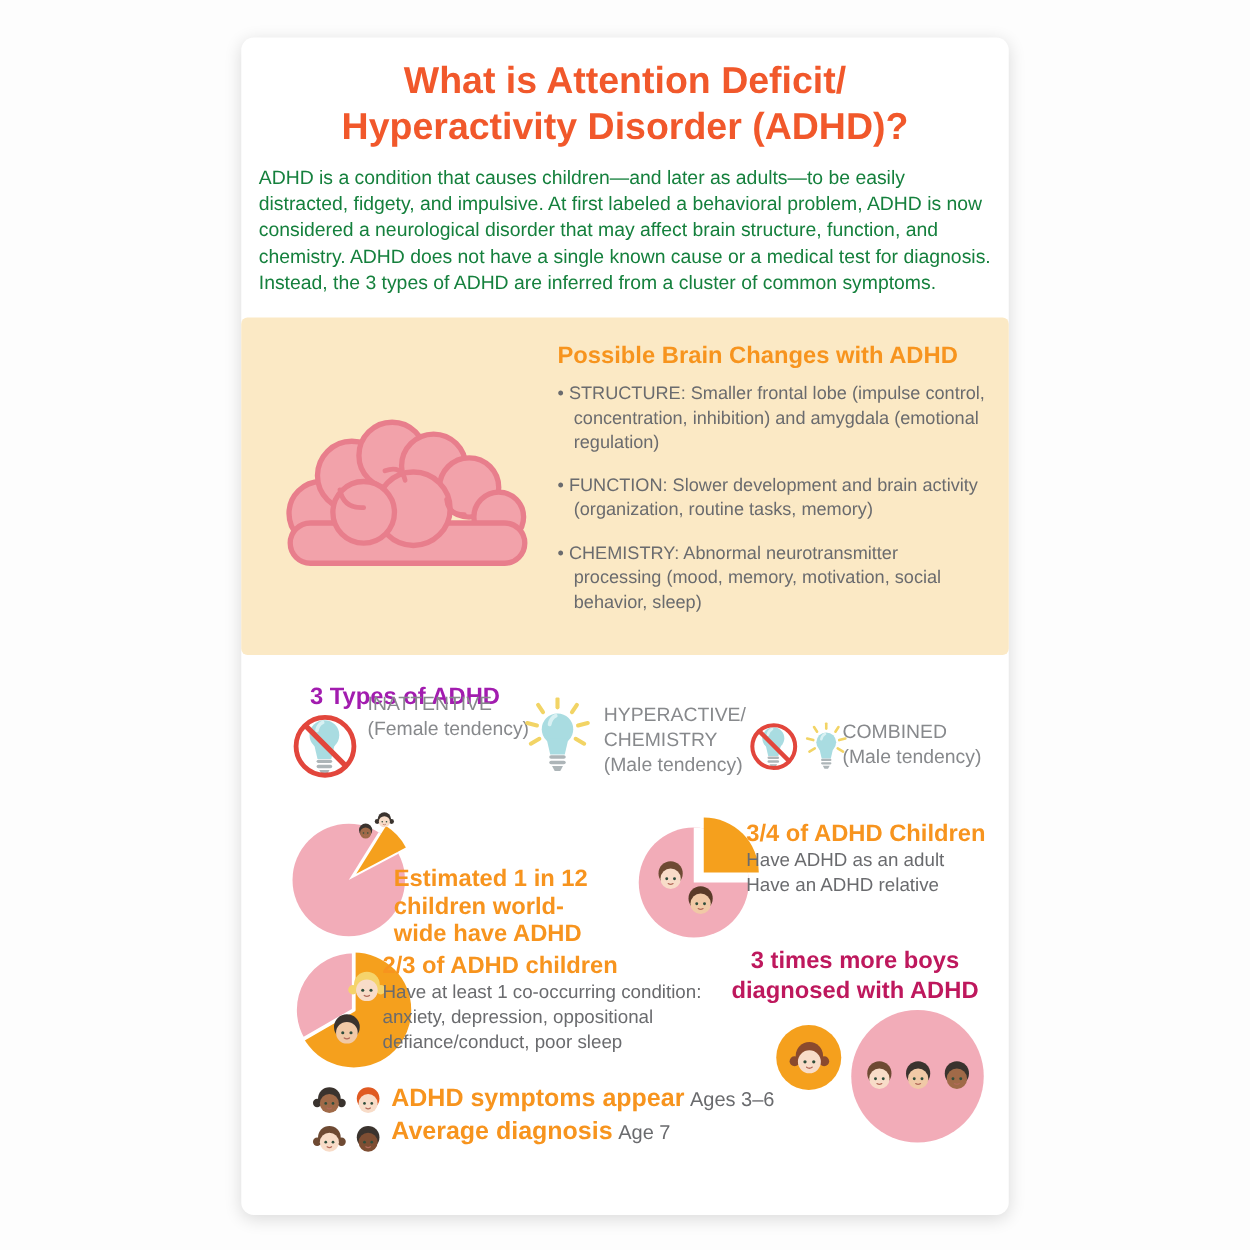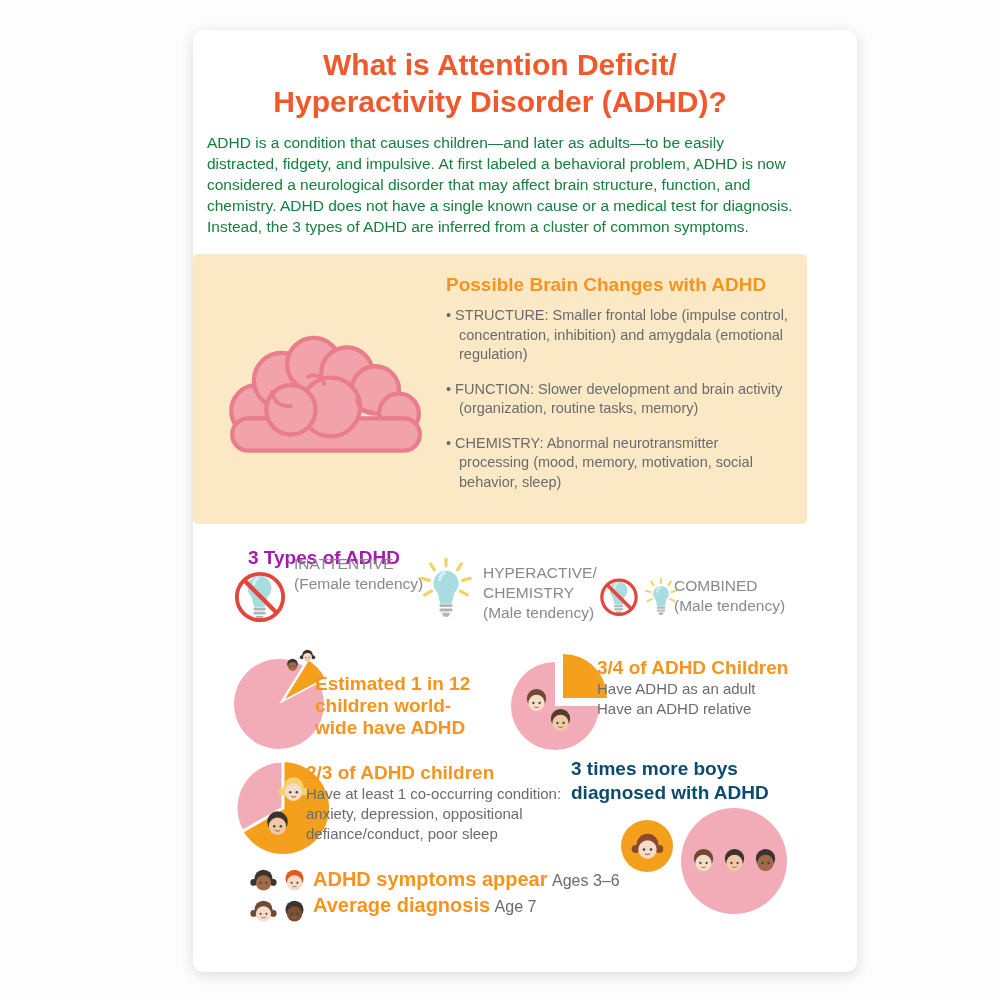--- a/index.html
+++ b/index.html
@@ -1,31 +1,31 @@
 <!DOCTYPE html>
 <html><head>
 <meta charset="utf-8">
 <style>
   html,body{margin:0;padding:0;background:#ffffff;}
   .page{position:relative;width:1000px;height:1000px;background:#fdfdfd;font-family:"Liberation Sans",sans-serif;overflow:hidden;}
-  .card{position:absolute;left:193px;top:30px;width:664px;height:942px;background:#ffffff;border-radius:10px;
+  .card{position:absolute;left:193px;top:30px;width:614px;height:942px;background:#ffffff;border-radius:10px;
         box-shadow:0 3px 14px rgba(0,0,0,.14);}
   .abs{position:absolute;}
   .title{top:16px;left:0;width:614px;text-align:center;color:#F1582B;font-size:30px;line-height:37px;font-weight:700;}
   .intro{left:14px;top:102px;width:588px;color:#15803d;font-size:15.5px;line-height:21px;}
   .ybox{left:0;top:224px;width:614px;height:270px;background:#FBE9C5;border-radius:5px;}
   .ybox-head{left:253px;top:20px;color:#F7941E;font-size:19px;font-weight:700;}
   .bullets{left:253px;top:52px;width:345px;margin:0;padding:0;list-style:none;color:#6A6B6E;font-size:14.5px;line-height:19.5px;}
   .bullets li{margin-bottom:15px;padding-left:13px;text-indent:-13px;}
   .bullets li::before{content:"• ";}
   .sec-head{color:#a21caf;font-size:19px;font-weight:700;}
   .type-label{color:#87898C;font-size:15.5px;line-height:20px;}
   .stat-head{color:#F7941E;font-size:19px;line-height:22px;font-weight:700;}
   .stat-sub{color:#6A6B6E;font-size:15px;line-height:20px;}
-  .boys-head{text-align:left;color:#0c4a6e;font-size:19px;line-height:24px;font-weight:700;}
+  .boys-head{text-align:center;color:#be185d;font-size:19px;line-height:24px;font-weight:700;}
   .ages-label{color:#F7941E;font-size:20px;font-weight:700;}
   .ages-value{color:#6A6B6E;font-size:16px;font-weight:400;}
   .face{display:block;}
   .circle-orange{background:#F5A01D;border-radius:50%;}
   .circle-pink{background:#F2ACB8;border-radius:50%;}
   .defs-hidden{position:absolute;width:0;height:0;overflow:hidden;}
 </style>
 </head>
 <body>
 
@@ -142,21 +142,21 @@
         <path d="M48,56 L87.7,34.9 A45,45 0 0 0 71.8,17.8 Z" fill="#ffffff"></path>
         <path d="M54,51 L93.7,29.9 A45,45 0 0 0 77.8,12.8 Z" fill="#F5A01D"></path>
       </svg>
       <svg class="abs face" style="left:53px;top:8px;--skin:#A06A48;--hair:#3A332E;" width="17" height="17" viewBox="0 0 40 40">
           <use href="#face"></use>
         </svg>
       <svg class="abs face" style="left:68px;top:-1px;--skin:#F8DCC8;--hair:#3A332E;" width="17" height="17" viewBox="0 0 40 40">
           <use href="#face-girl"></use>
         </svg>
     </div>
-    <div class="abs stat-head" style="left:122px;top:643px;">
+    <div class="abs stat-head" style="left:122px;top:663px;">
       <div>Estimated 1 in 12</div>
       <div>children world-</div>
       <div>wide have ADHD</div>
     </div>
 
     <div class="abs" style="left:316px;top:618px;width:104px;height:104px;">
       <svg width="104" height="104" viewBox="0 0 104 104">
         <circle cx="46" cy="58" r="44" fill="#F2ACB8"></circle>
         <path d="M46,58 L90,58 A44,44 0 0 0 46,14 Z" fill="#ffffff"></path>
         <path d="M54,50 L98,50 A44,44 0 0 0 54,6 Z" fill="#F5A01D"></path>

